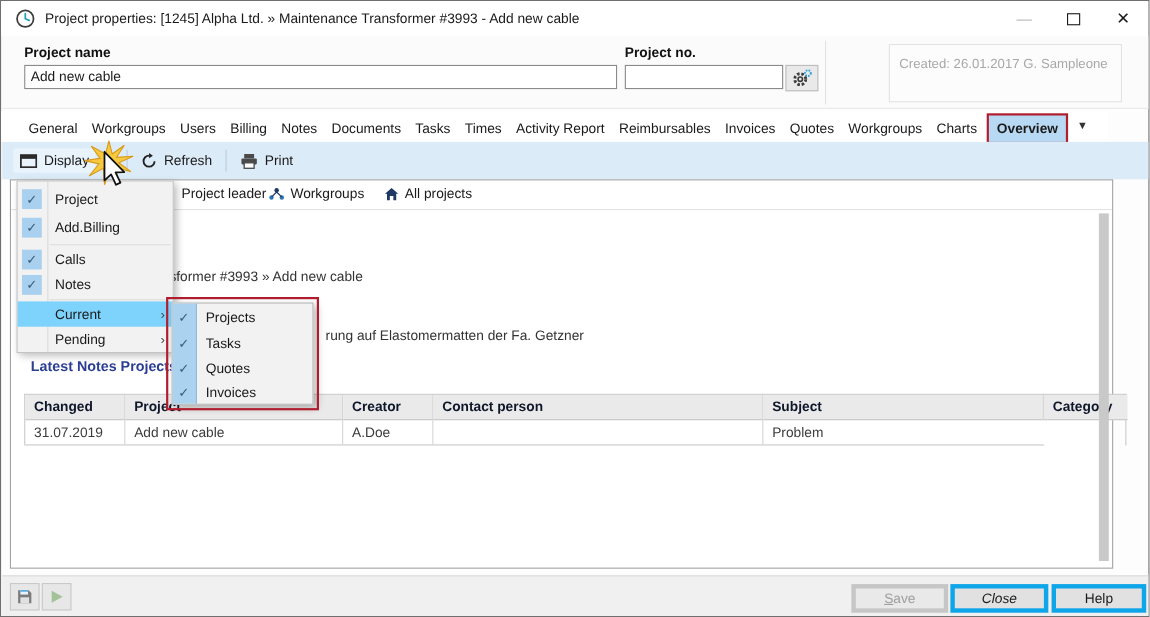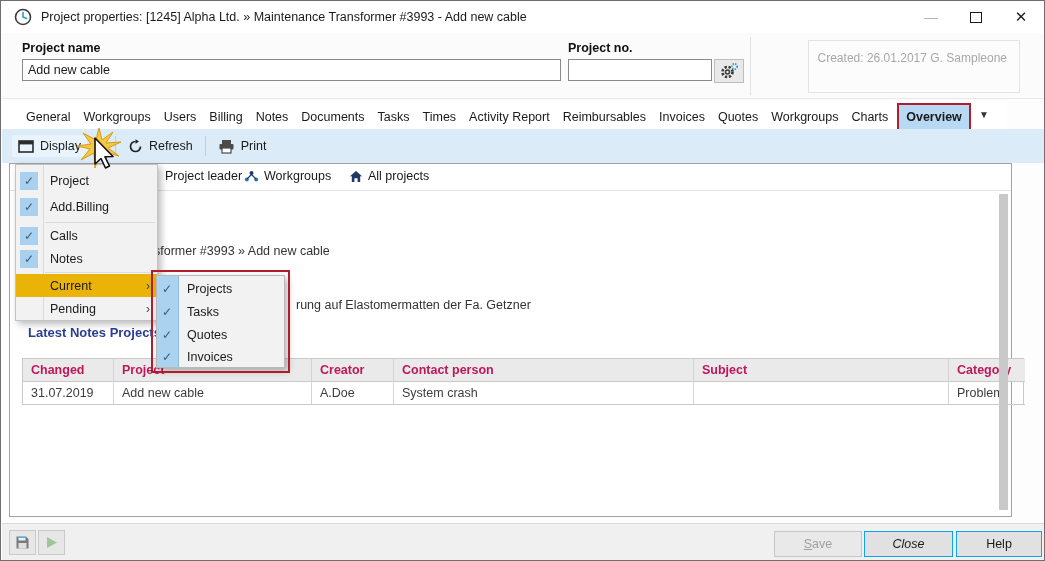--- a/index.html
+++ b/index.html
@@ -45,47 +45,47 @@
   .note-frag { position:absolute; left:286px; top:134px; font-size:12.5px; color:#333; white-space:nowrap; }
   .section-title { position:absolute; left:18px; top:161px; font-size:13px; font-weight:bold; color:#2b3e92; }
   .vscroll { position:absolute; right:3px; top:30px; width:9px; height:316px; background:#f1f1f1; }
   .vscroll .thumb { width:100%; height:100%; background:#c9c9c9; }
 
   
   .table { position:absolute; left:12px; top:194px; width:1002px; border:1px solid #c9c9c9; border-bottom:none; font-size:12.5px; color:#3c3c3c; }
   .trow { display:grid; grid-template-columns:91px 198px 82px 300px 255px 76px; }
   .tcell { padding:4px 8px 4px 8px; border-right:1px solid #d4d4d4; border-bottom:1px solid #c9c9c9; white-space:nowrap; overflow:hidden; min-height:22px; }
   .tcell:last-child { border-right:none; }
-  .thead .tcell { background:#eaeaea; font-weight:bold; color:#be185d; }
+  .thead .tcell { background:#eaeaea; font-weight:bold; color:#0f172a; }
 
   
   .menu { position:absolute; left:14px; top:163px; width:143px; height:157px; background:#f2f2f2; border:1px solid #c3c3c3; box-shadow:3px 3px 7px rgba(0,0,0,.28); z-index:10; }
   .menu-gutter-line { position:absolute; left:27px; top:0; width:1px; height:100%; background:#dadada; }
   .mrow { position:absolute; left:0; width:141px; display:flex; align-items:center; font-size:12.5px; color:#1a1a1a; }
   .mrow .chk { position:absolute; left:4px; width:18px; height:18px; background:#a9d1ef; display:flex; align-items:center; justify-content:center; font-size:12px; color:#3f5d77; }
   .mrow .mlabel { position:absolute; left:34px; }
   .mrow .marrow { position:absolute; right:7px; font-size:12px; color:#444; }
-  .mrow.hl { background:#eab308; }
+  .mrow.hl { background:#7dd3fc; }
   .msep { position:absolute; left:29px; width:110px; height:1px; background:#dcdcdc; }
 
   .submenu { position:absolute; left:155px; top:274px; width:129px; height:93px; background:#f2f2f2; border:1px solid #b9b9b9; box-shadow:3px 3px 7px rgba(0,0,0,.28); z-index:11; }
   .submenu .gutter { position:absolute; left:0; top:0; width:22px; height:100%; background:#abd3f0; border-right:1px solid #8fb9da; }
   .smrow { position:absolute; left:0; width:127px; height:23px; display:flex; align-items:center; font-size:12.5px; color:#1a1a1a; }
   .smrow .chk2 { position:absolute; left:5px; font-size:12px; color:#3f5d77; }
   .smrow .smlabel { position:absolute; left:30px; }
 
   .redbox-submenu { position:absolute; left:150px; top:269px; width:139px; height:103px; border:2px solid #b01d2d; z-index:12; pointer-events:none; }
 
   
   .click-cursor { position:absolute; left:74px; top:125px; z-index:30; pointer-events:none; }
 
   
   .footer { position:absolute; left:1px; top:522px; width:1043px; height:38px; background:#f0f0f0; border-top:1px solid #dadada; }
   .mini-btn { position:absolute; top:6px; width:27px; height:25px; background:#e7e7e7; border:1px solid #c9c9c9; display:flex; align-items:center; justify-content:center; }
-  .push-btn { position:absolute; top:7px; height:26px; background:#e1e1e1; border:1px solid #0ea5e9; font-size:12.5px; color:#1a1a1a; text-align:center; display:flex; align-items:center; justify-content:center; }
+  .push-btn { position:absolute; top:7px; height:26px; background:#e1e1e1; border:4px solid #0ea5e9; font-size:12.5px; color:#1a1a1a; text-align:center; display:flex; align-items:center; justify-content:center; }
   .push-btn.disabled { background:#e9e9e9; border-color:#c6c6c6; color:#9f9f9f; }
   .save-text { display:block; }
   .save-text::first-letter { text-decoration:underline; }
 </style>
 </head>
 <body>
 
 <div class="window">
 
   <div class="titlebar">
@@ -197,21 +197,20 @@
         <span class="tcell">Project</span>
         <span class="tcell">Creator</span>
         <span class="tcell">Contact person</span>
         <span class="tcell">Subject</span>
         <span class="tcell">Category</span>
       </div>
       <div class="trow">
         <span class="tcell">31.07.2019</span>
         <span class="tcell">Add new cable</span>
         <span class="tcell">A.Doe</span>
-        <span class="tcell">System crash</span>
         <span class="tcell"></span>
         <span class="tcell">Problem</span>
       </div>
     </div>
 
     <div class="vscroll">
         <div class="thumb"></div>
       </div>
   </div>
 

